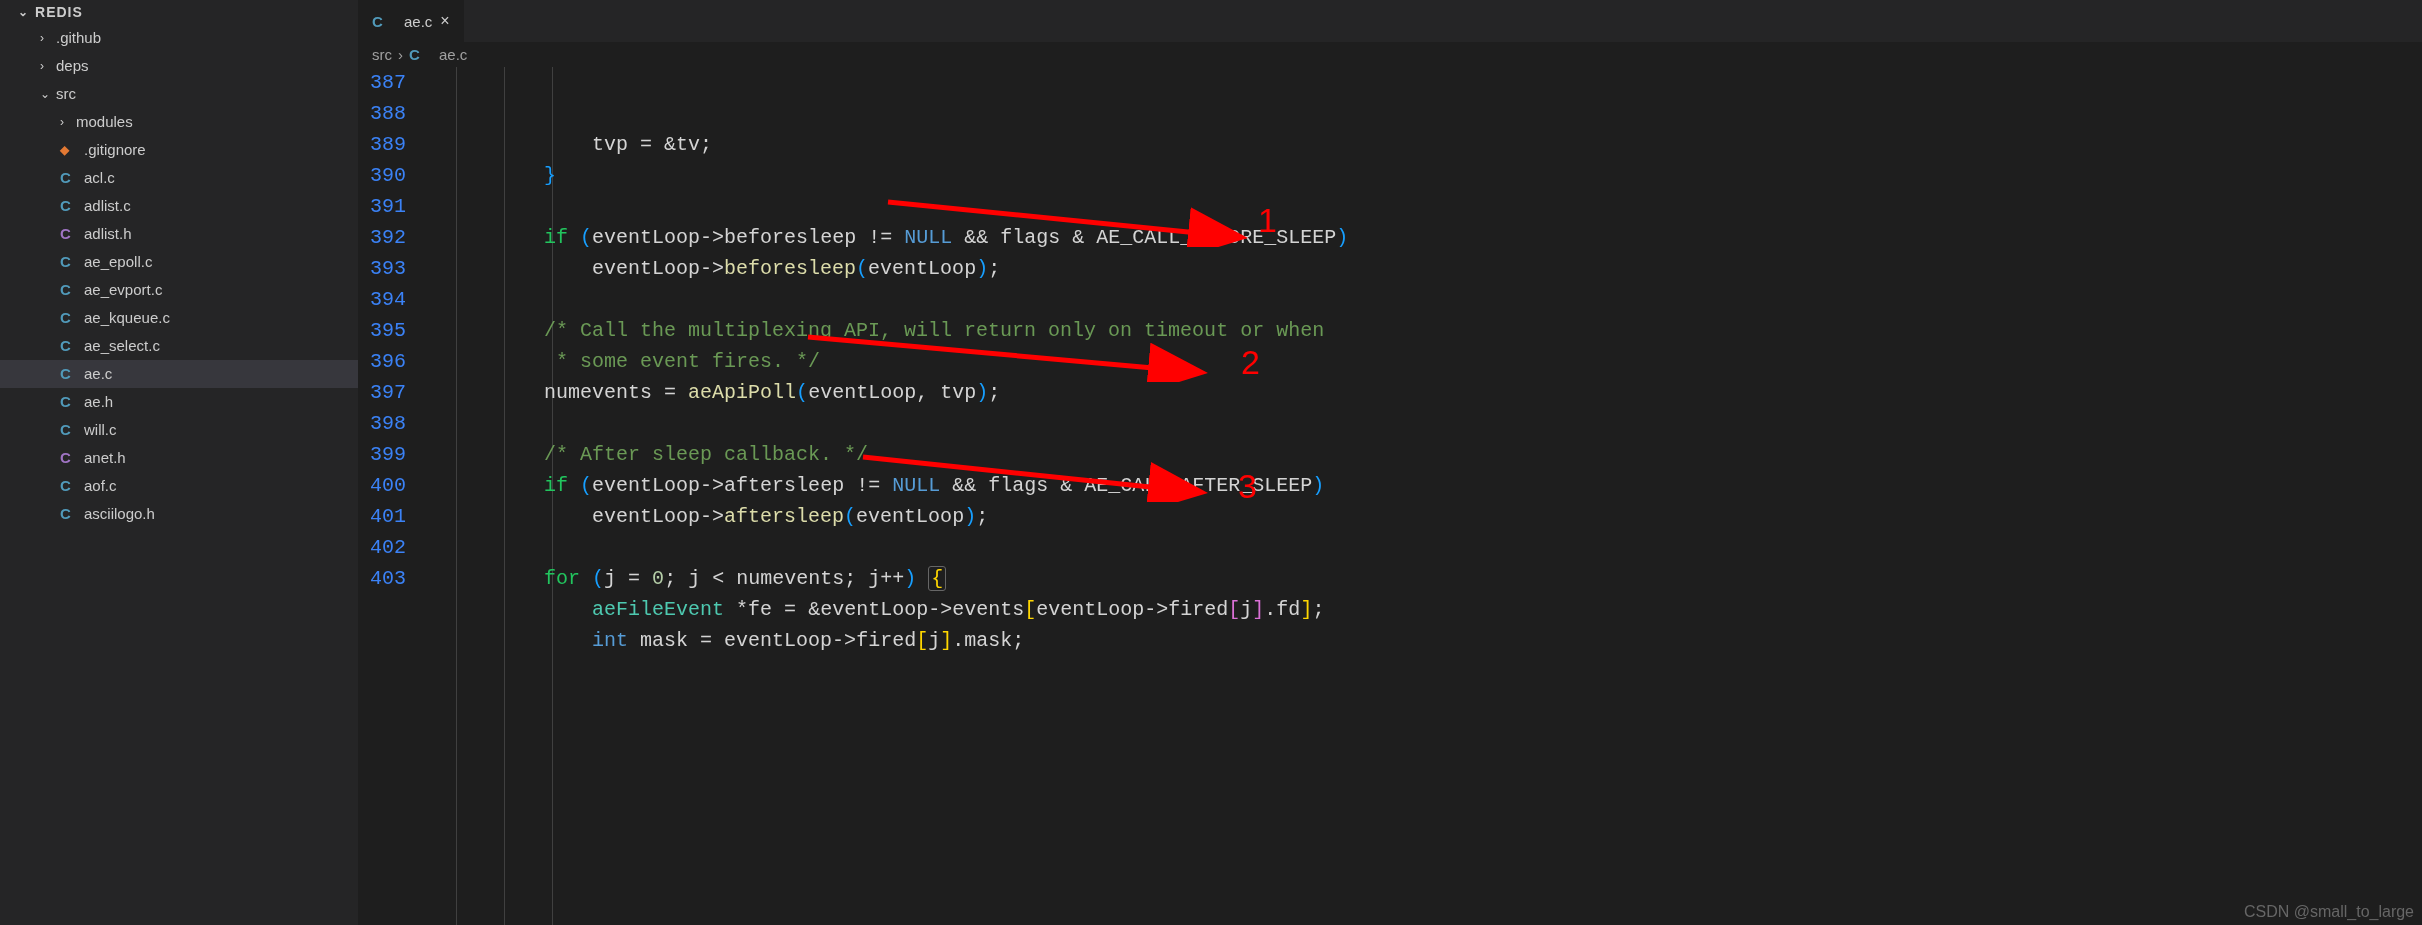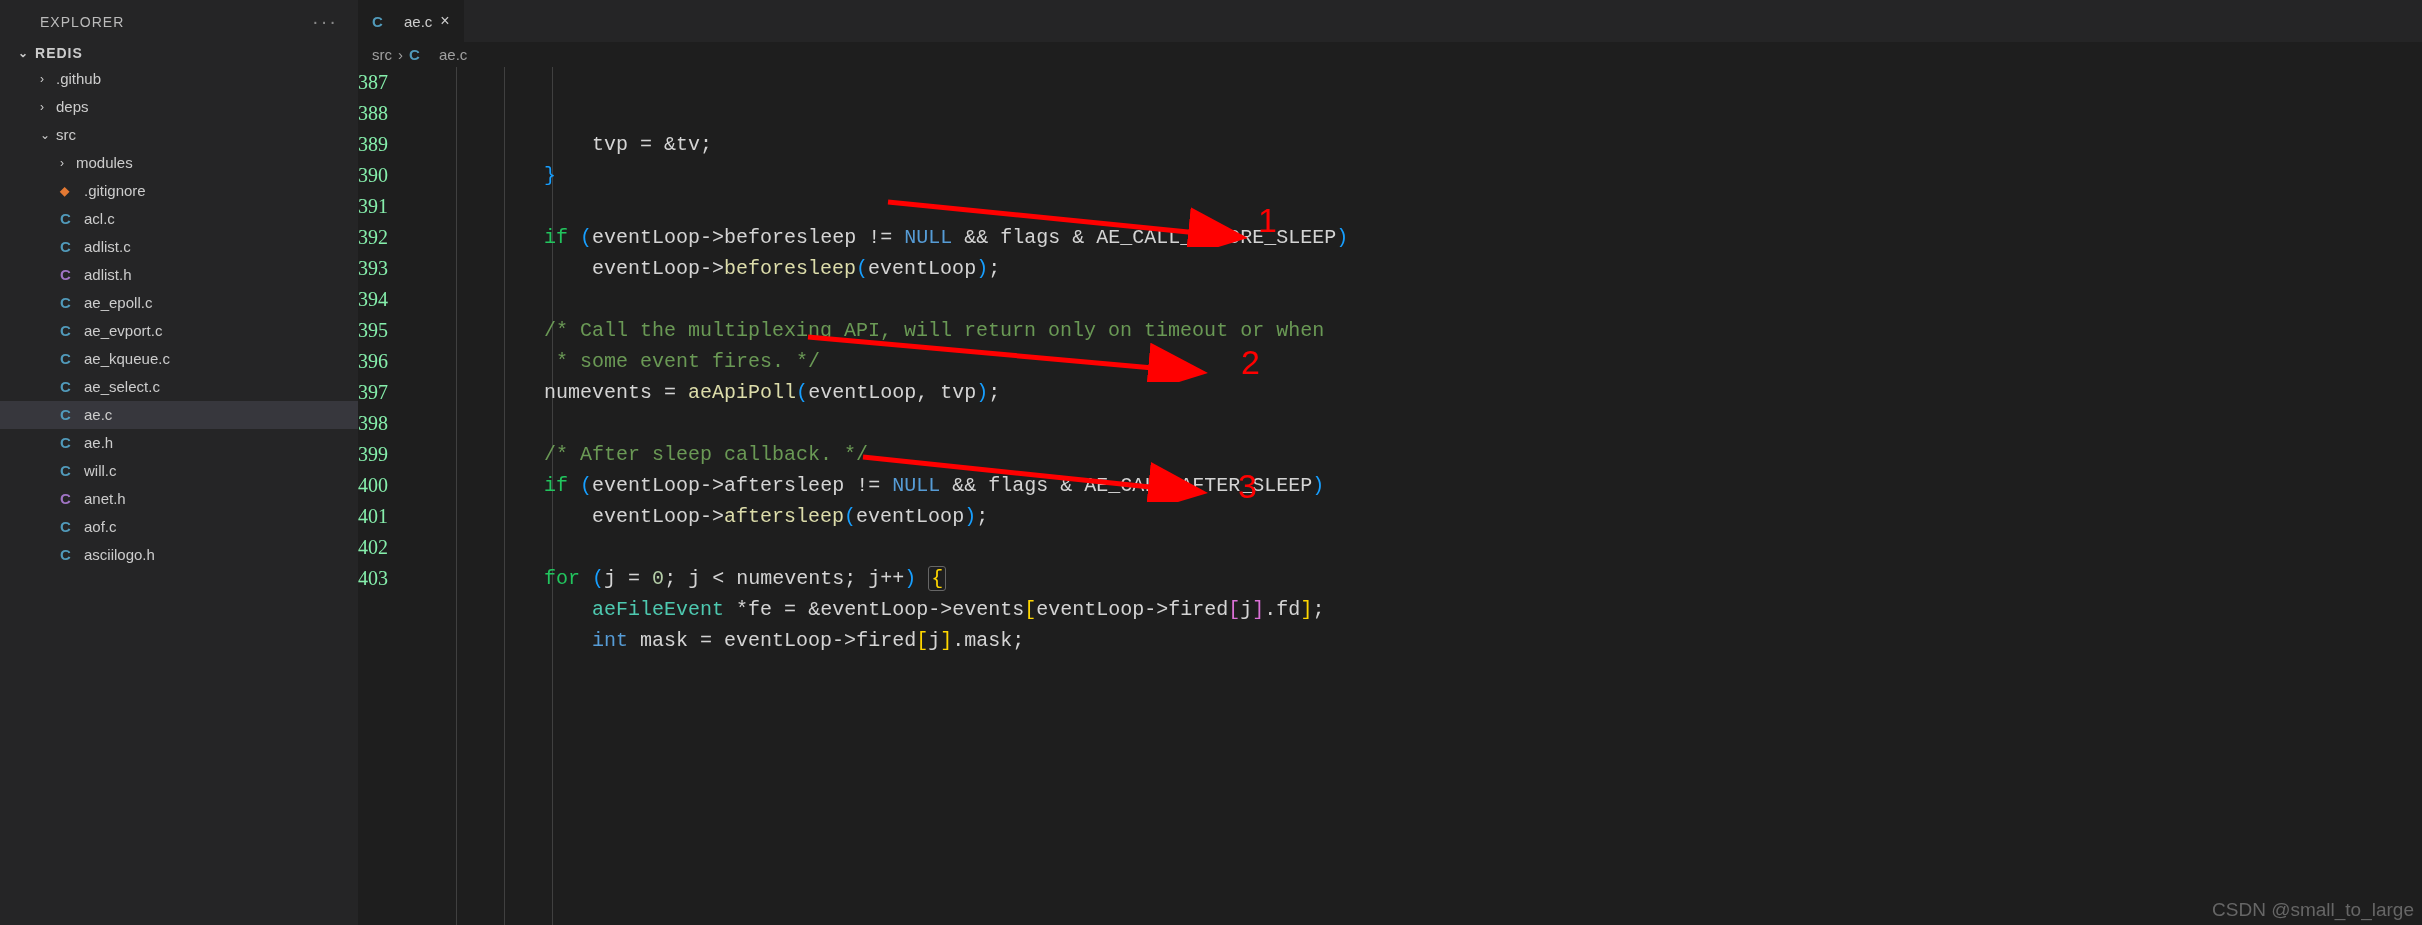--- a/index.html
+++ b/index.html
@@ -89,25 +89,24 @@
   display: flex;
   flex: 1;
   font-family: Consolas, 'Courier New', monospace;
   font-size: 20px;
   line-height: 31px;
   position: relative;
   overflow: hidden;
 }
 .gutter {
   width: 90px;
-  text-align: left;
-  color: #86efac;
+  text-align: center;
+  color: #3b82f6;
   padding-right: 30px;
   user-select: none;
-  font-family: Liberation Serif, serif;
 }
 .gutter div { height: 31px; }
 .indent-guides {
   position: absolute;
   top: 0;
   bottom: 0;
   border-left: 1px solid #404040;
 }
 .code {
   flex: 1;
@@ -136,34 +135,30 @@
 .ann-num {
   position: absolute;
   color: #ff0000;
   font-size: 34px;
   font-family: Arial, sans-serif;
 }
 .watermark {
   position: absolute;
   bottom: 4px;
   right: 8px;
-  font-size: 19px;
+  font-size: 16px;
   color: #666;
   margin-top: 12px;
 }
 </style>
 </head>
 <body>
 
 <div class="layout">
   <div class="sidebar">
-    <div class="sidebar-header">
-      <span>EXPLORER</span>
-      <span class="dots">···</span>
-    </div>
     <div class="section-header">
       <span class="chev">⌄</span>
       <span>REDIS</span>
     </div>
     <div class="tree" id="tree">
         <div class="tree-item depth1">
           <span class="chev">›</span>
           <span>.github</span>
         </div>
         <div class="tree-item depth1">

